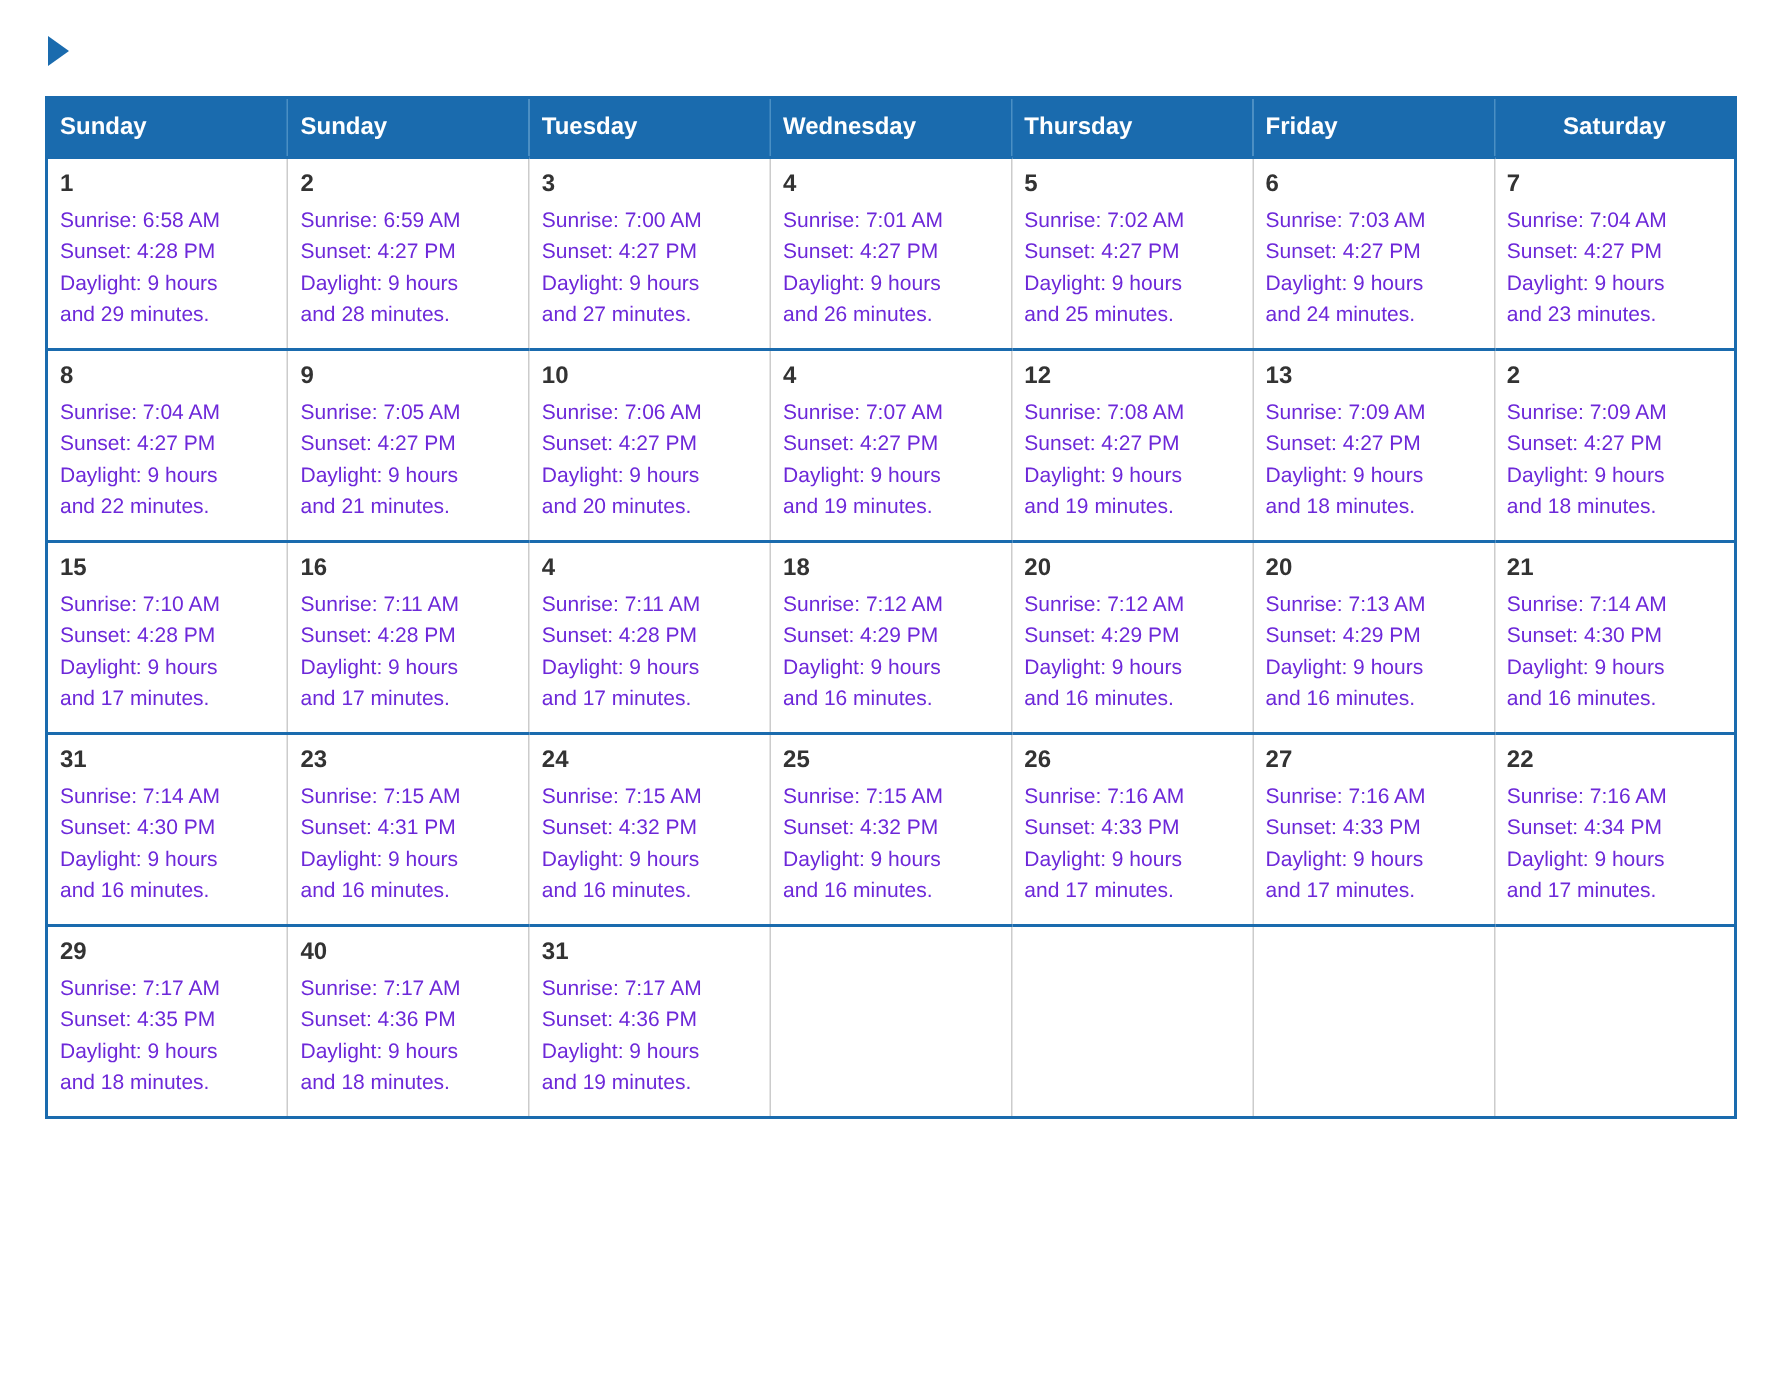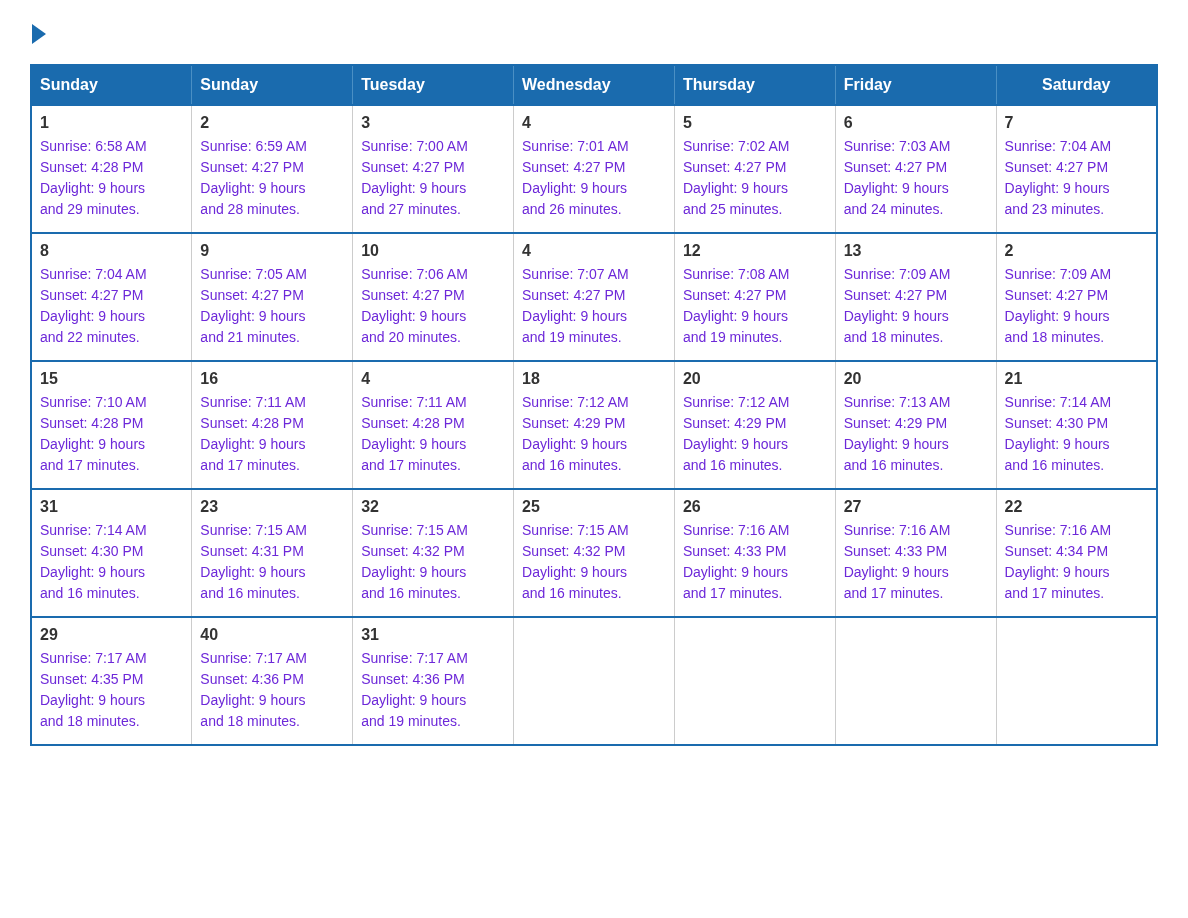--- a/index.html
+++ b/index.html
@@ -228,21 +228,21 @@
       <tr>
         <td>
         <span class="day-number">31</span>
         <span class="day-info">Sunrise: 7:14 AM<br>Sunset: 4:30 PM<br>Daylight: 9 hours<br>and 16 minutes.</span>
       </td>
         <td>
         <span class="day-number">23</span>
         <span class="day-info">Sunrise: 7:15 AM<br>Sunset: 4:31 PM<br>Daylight: 9 hours<br>and 16 minutes.</span>
       </td>
         <td>
-        <span class="day-number">32</span>
+        <span class="day-number">24</span>
         <span class="day-info">Sunrise: 7:15 AM<br>Sunset: 4:32 PM<br>Daylight: 9 hours<br>and 16 minutes.</span>
       </td>
         <td>
         <span class="day-number">25</span>
         <span class="day-info">Sunrise: 7:15 AM<br>Sunset: 4:32 PM<br>Daylight: 9 hours<br>and 16 minutes.</span>
       </td>
         <td>
         <span class="day-number">26</span>
         <span class="day-info">Sunrise: 7:16 AM<br>Sunset: 4:33 PM<br>Daylight: 9 hours<br>and 17 minutes.</span>
       </td>

